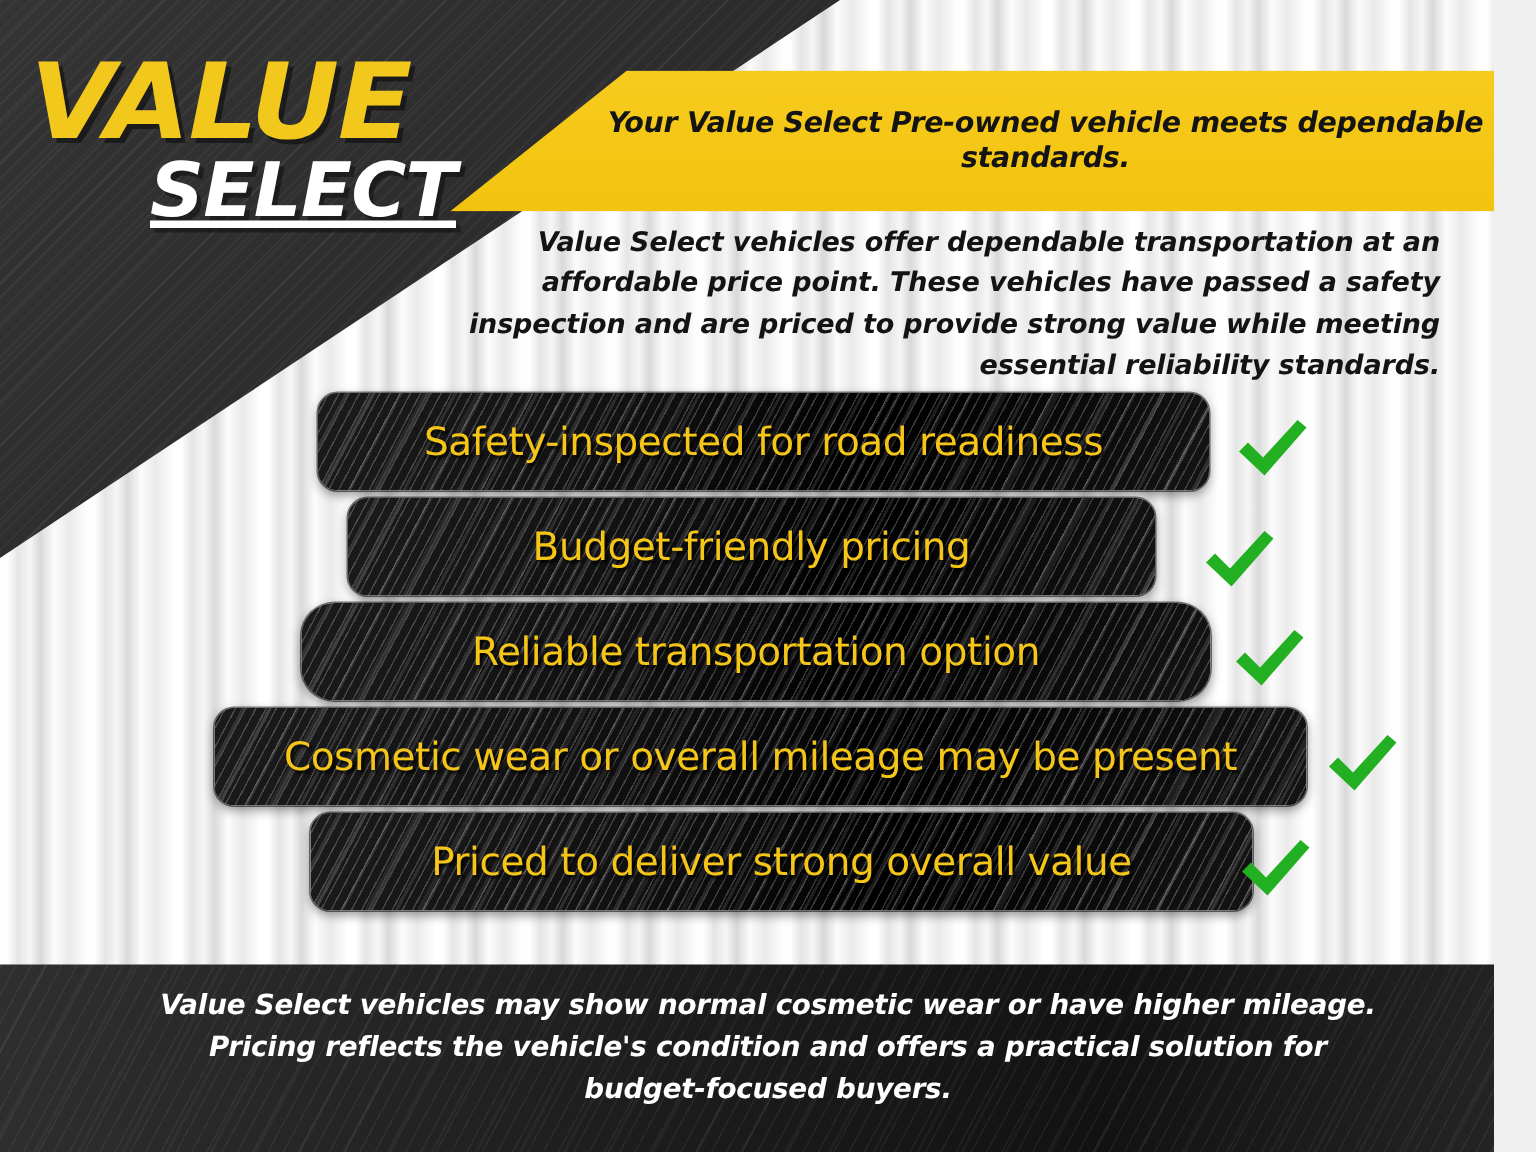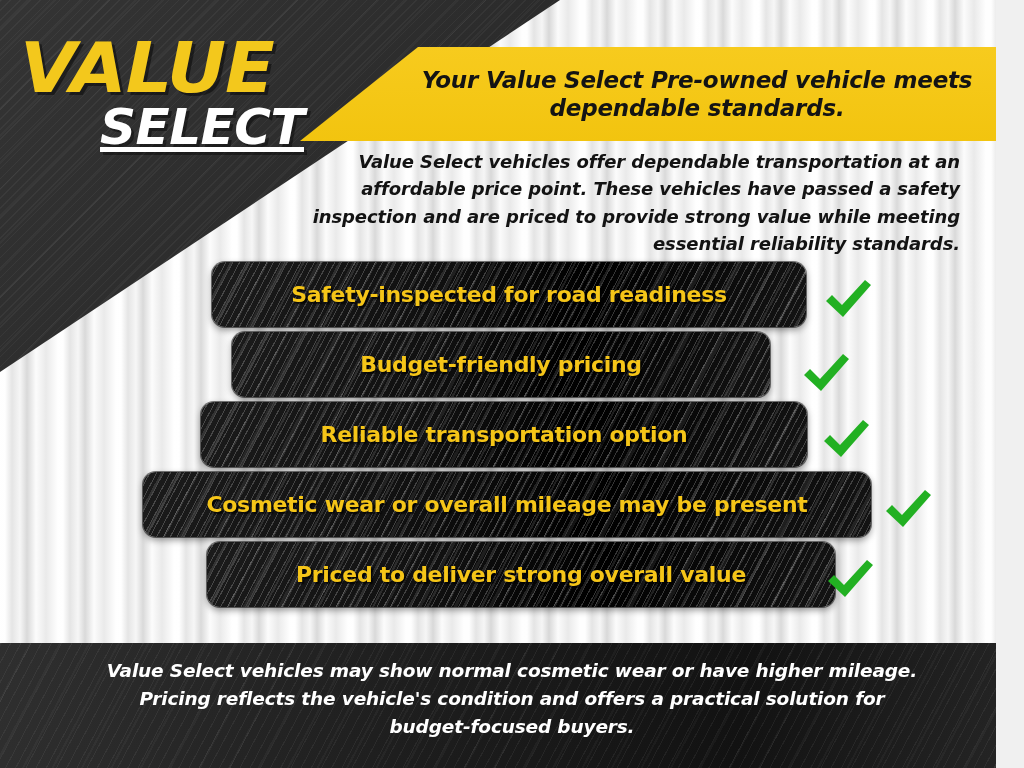--- a/index.html
+++ b/index.html
@@ -98,21 +98,21 @@
     width: 724px; height: 94px;
     background: linear-gradient(180deg, #F7CB1E 0%, #F2C40F 100%);
     clip-path: polygon(118px 0, 724px 0, 724px 94px, 0 94px);
     z-index: 5;
     display: flex;
     align-items: center;
     justify-content: center;
   }
   .banner-text {
     font-family: "DejaVu Sans", sans-serif;
-    font-size: 23px;
+    font-size: 19px;
     line-height: 1.22;
     font-weight: bold;
     font-style: italic;
     color: #141414;
     text-align: center;
     padding-left: 84px;
     padding-right: 14px;
     letter-spacing: -0.2px;
   }
 
@@ -166,43 +166,43 @@
         rgba(255,255,255,0) 31px),
       linear-gradient(112deg, #1b1b1b 0%, #101010 38%, #000000 62%, #141414 100%);
     box-shadow: 0 3px 7px rgba(0,0,0,0.42), 0 0 0 1px rgba(0,0,0,0.5);
     display: flex;
     align-items: center;
     justify-content: center;
     overflow: hidden;
   }
   .pill-text {
     font-family: "DejaVu Sans", sans-serif;
-    font-size: 22px;
-    font-weight: bold;
+    font-size: 26px;
+    font-weight: normal;
     font-style: normal;
     color: #F5C518;
     letter-spacing: -0.3px;
     white-space: nowrap;
     text-shadow: 2px 2px 2px rgba(0,0,0,0.85);
   }
   .check {
     position: absolute;
     top: 14px;
     width: 52px;
     height: 46px;
   }
 
   
   .row0 .pill  { left: 212px; width: 594px; }
   .row0 .check { left: 822px; top: 18px; }
 
   .row1 .pill  { left: 232px; width: 538px; }
   .row1 .check { left: 800px; top: 22px; }
 
-  .row2 .pill  { left: 201px; width: 606px; }
+  .row2 .pill  { left: 201px; width: 606px; border-radius: 22px; }
   .row2 .check { left: 820px; top: 18px; }
 
   .row3 .pill  { left: 143px; width: 728px; }
   .row3 .check { left: 882px; top: 18px; }
 
   .row4 .pill  { left: 185px; width: 628px; margin-left: 22px; }
   .row4 .check { left: 824px; top: 18px; }
 
   
   .footer {

